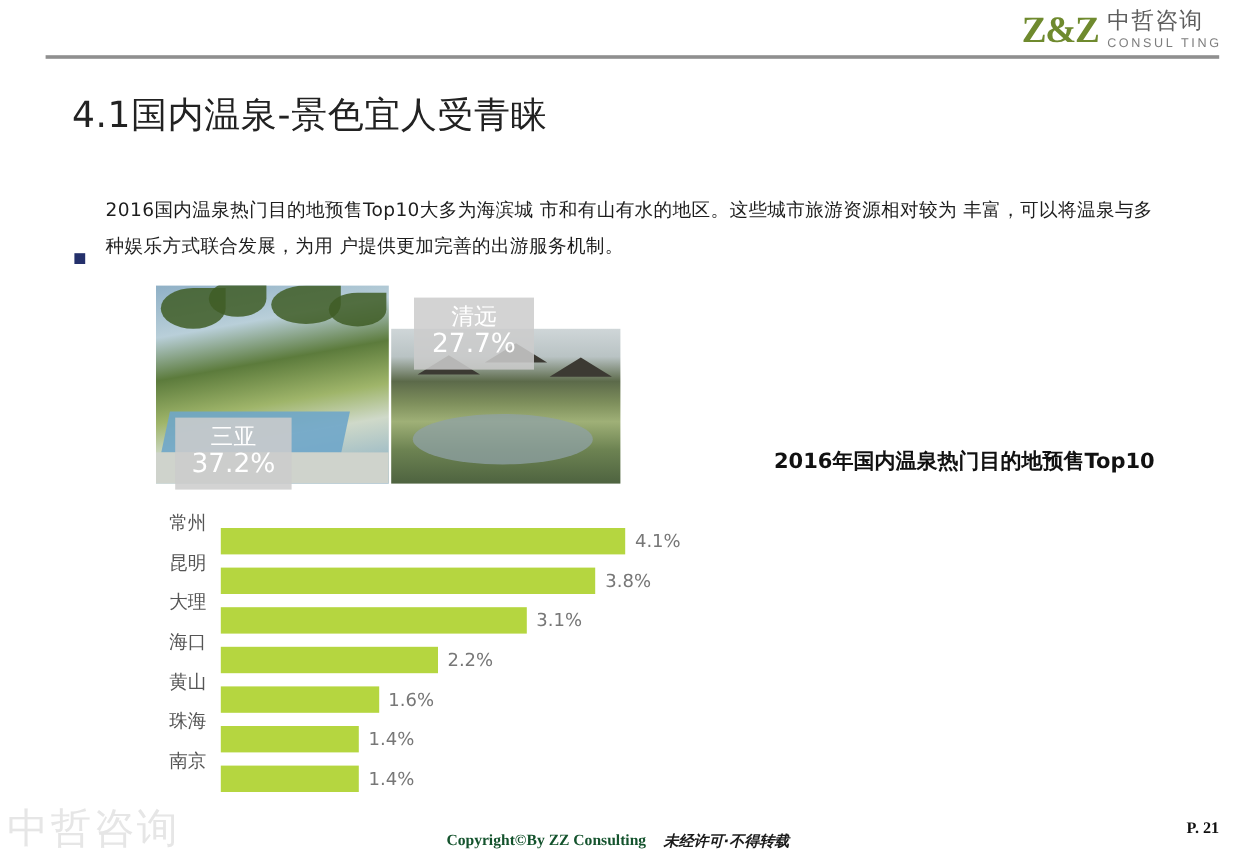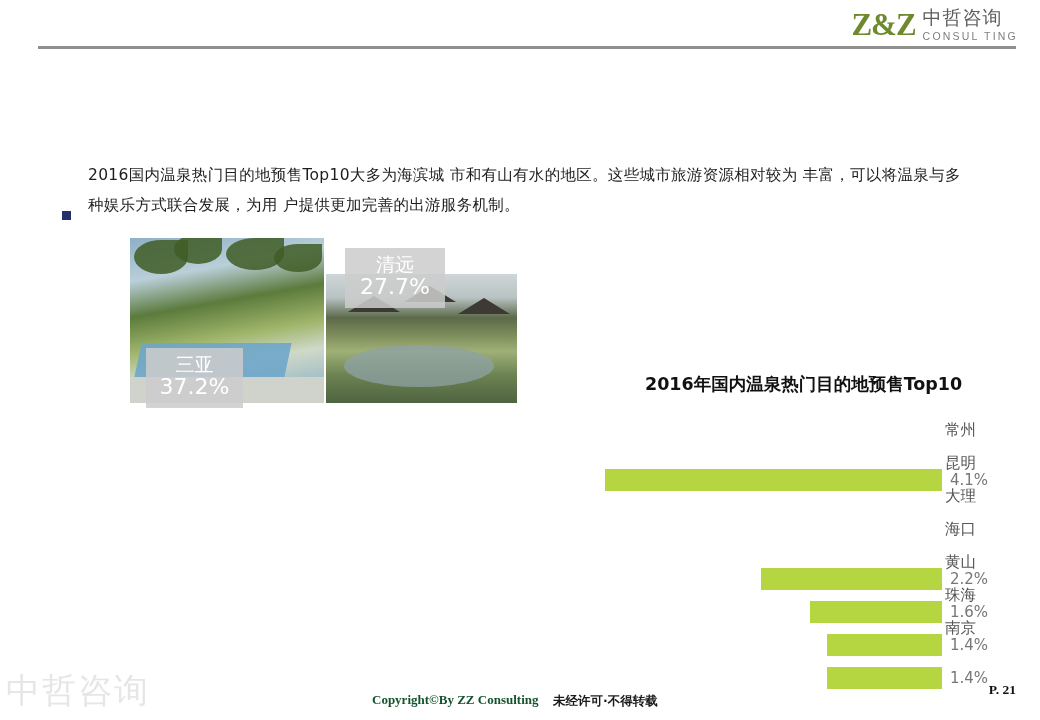--- a/index.html
+++ b/index.html
@@ -180,23 +180,22 @@
     color: #111111;
     white-space: nowrap;
   }
   .chart {
     position: absolute;
     left: 128px; top: 420px;
     width: 860px; height: 264px;
   }
   .bar-row {
     display: flex;
-    align-items: flex-end;
+    align-items: center;
     height: 33px;
-    flex-direction: column;
   }
   .bar-label {
     width: 56px;
     text-align: right;
     padding-right: 12px;
     font-family: "DejaVu Sans", sans-serif;
     font-size: 15.5px;
     color: #555555;
     flex: 0 0 auto;
   }
@@ -239,20 +238,21 @@
     white-space: nowrap;
   }
   .footer-note {
     position: absolute;
     left: 553px; bottom: 10px;
     font-family: "DejaVu Sans", sans-serif;
     font-size: 12.5px;
     font-weight: bold;
     color: #1a1a1a;
     white-space: nowrap;
+    font-style: italic;
   }
   .page-num {
     position: absolute;
     right: 24px; bottom: 22px;
     font-family: "Liberation Serif", serif;
     font-size: 13.5px;
     font-weight: bold;
     color: #111111;
   }
 </style>
@@ -263,20 +263,21 @@
 
   <div class="logo-block">
     <div class="logo-zz">Z&amp;Z</div>
     <div class="logo-right">
       <span class="logo-cn">中哲咨询</span>
       <span class="logo-en">CONSUL TING</span>
     </div>
   </div>
   <div class="header-rule"></div>
 
+  <div class="slide-title">4.1国内温泉-景色宜人受青睐</div>
 
   <div class="bullet-row">
     <span class="bullet-marker"></span>
     <span class="bullet-text">2016国内温泉热门目的地预售Top10大多为海滨城 市和有山有水的地区。这些城市旅游资源相对较为 丰富，可以将温泉与多种娱乐方式联合发展，为用 户提供更加完善的出游服务机制。</span>
   </div>
 
   <div class="collage">
     <div class="photo photo-left">
       <span class="palm" style="left:4px;top:2px;width:54px;height:34px;"></span>
       <span class="palm" style="left:44px;top:-4px;width:48px;height:30px;"></span>
@@ -308,23 +309,31 @@
   <div class="chart" id="bar-chart">
       <div class="bar-row">
         <div class="bar-label">常州</div>
         <div class="bar-wrap">
           <div class="bar" style="width: 337.111px; background: rgb(181, 214, 64);"></div>
           <div class="bar-value">4.1%</div>
         </div>
       </div>
       <div class="bar-row">
         <div class="bar-label">昆明</div>
+        <div class="bar-wrap">
+          <div class="bar" style="width: 312.444px; background: rgb(181, 214, 64);"></div>
+          <div class="bar-value">3.8%</div>
+        </div>
       </div>
       <div class="bar-row">
         <div class="bar-label">大理</div>
+        <div class="bar-wrap">
+          <div class="bar" style="width: 254.889px; background: rgb(181, 214, 64);"></div>
+          <div class="bar-value">3.1%</div>
+        </div>
       </div>
       <div class="bar-row">
         <div class="bar-label">海口</div>
         <div class="bar-wrap">
           <div class="bar" style="width: 180.889px; background: rgb(181, 214, 64);"></div>
           <div class="bar-value">2.2%</div>
         </div>
       </div>
       <div class="bar-row">
         <div class="bar-label">黄山</div>

